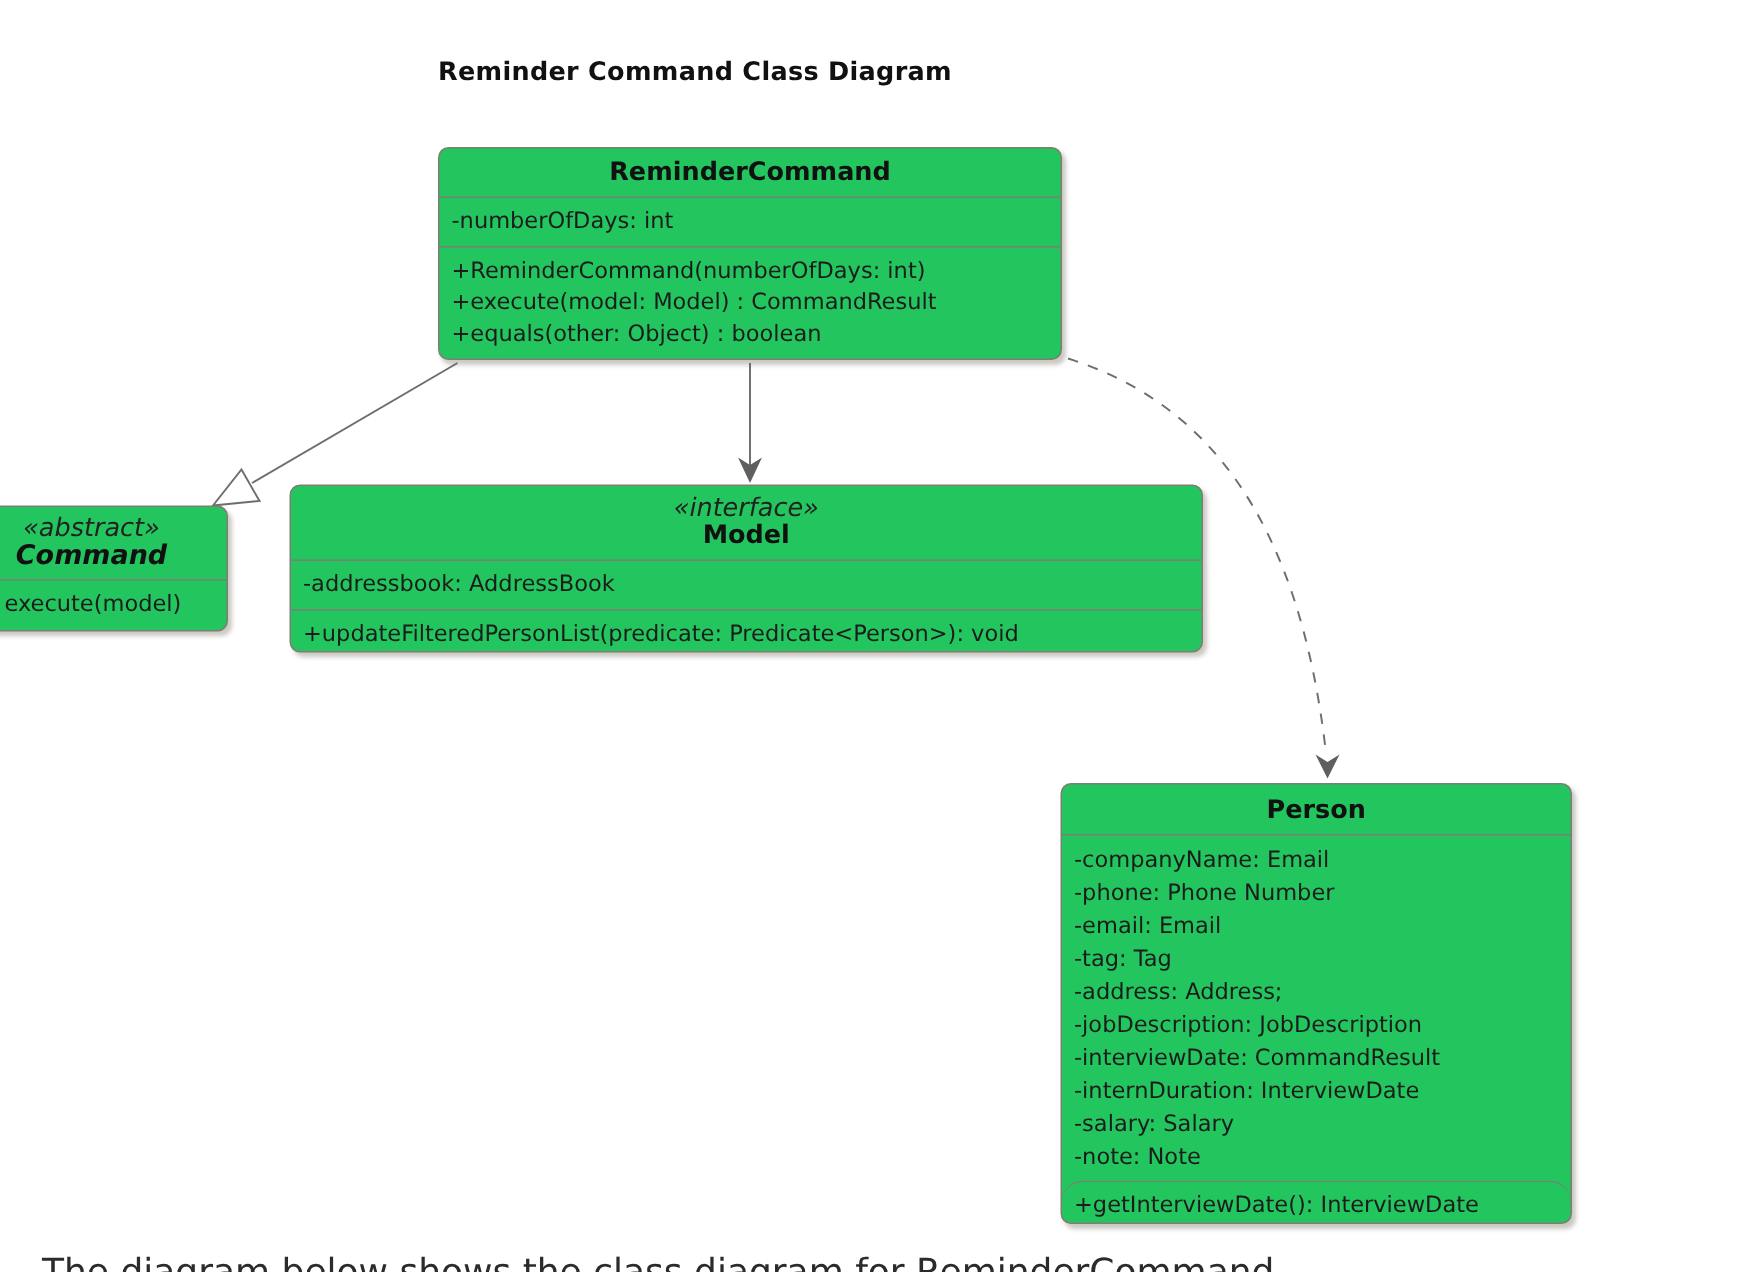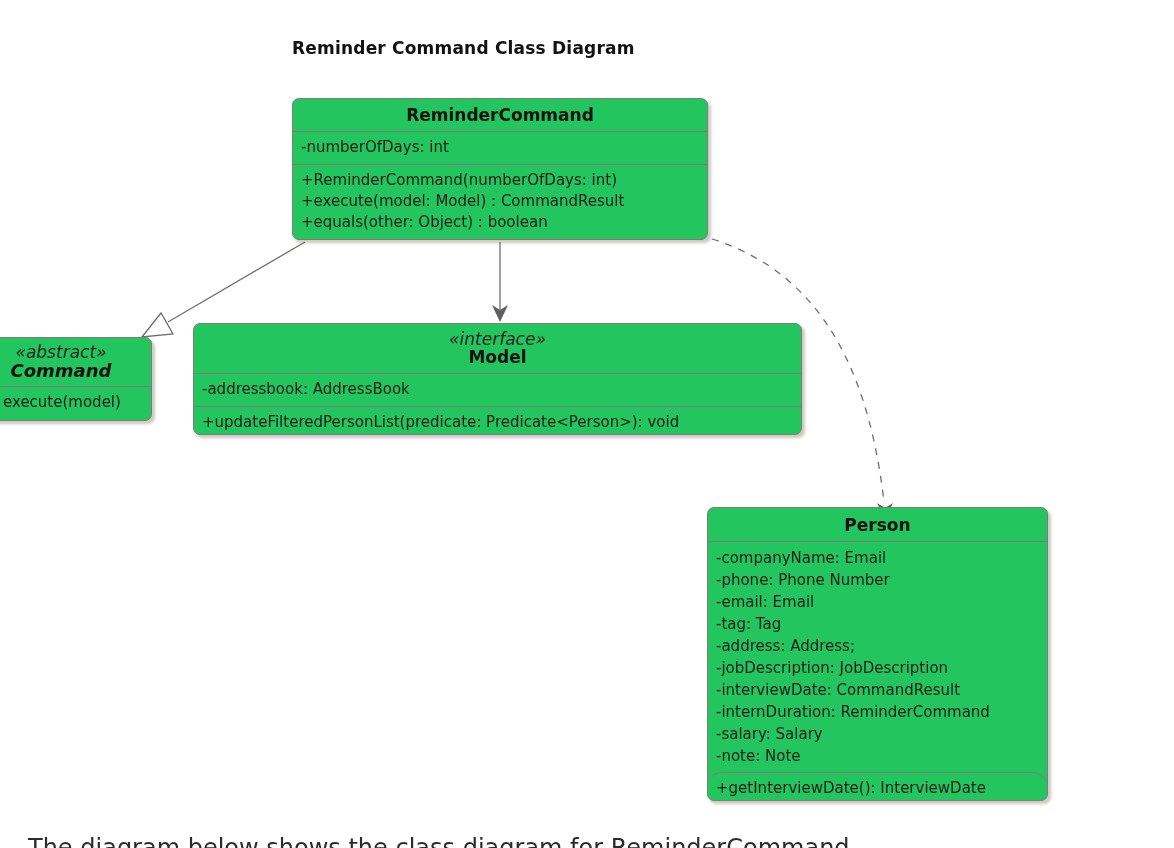--- a/index.html
+++ b/index.html
@@ -98,33 +98,33 @@
       <div class="class-name">Model</div>
     </div>
     <div class="compartment members" style="height:33px;">
         <div class="member">-addressbook: AddressBook</div>
       </div>
     <div class="compartment members" style="height:29px;">
         <div class="member">+updateFilteredPersonList(predicate: Predicate&lt;Person&gt;): void</div>
       </div>
   </div>
 
-  <div class="uml-box" style="left:707px;top:507px;width:341px;height:294px;">
+  <div class="uml-box" style="left:707px;top:522px;width:341px;height:294px;">
     <div class="compartment title" style="height:33px;">
       <div class="class-name">Person</div>
     </div>
     <div class="compartment members attrs-person" style="height:231px;">
         <div class="member">-companyName: Email</div>
         <div class="member">-phone: Phone Number</div>
         <div class="member">-email: Email</div>
         <div class="member">-tag: Tag</div>
         <div class="member">-address: Address;</div>
         <div class="member">-jobDescription: JobDescription</div>
         <div class="member">-interviewDate: CommandResult</div>
-        <div class="member">-internDuration: ReminderCommand</div>
+        <div class="member">-internDuration: InterviewDate</div>
         <div class="member">-salary: Salary</div>
         <div class="member">-note: Note</div>
       </div>
     <div class="compartment members" style="height:29px;border-radius:14px;">
         <div class="member">+getInterviewDate(): InterviewDate</div>
       </div>
   </div>
 
   <div class="caption">The diagram below shows the class diagram for ReminderCommand</div>
 

